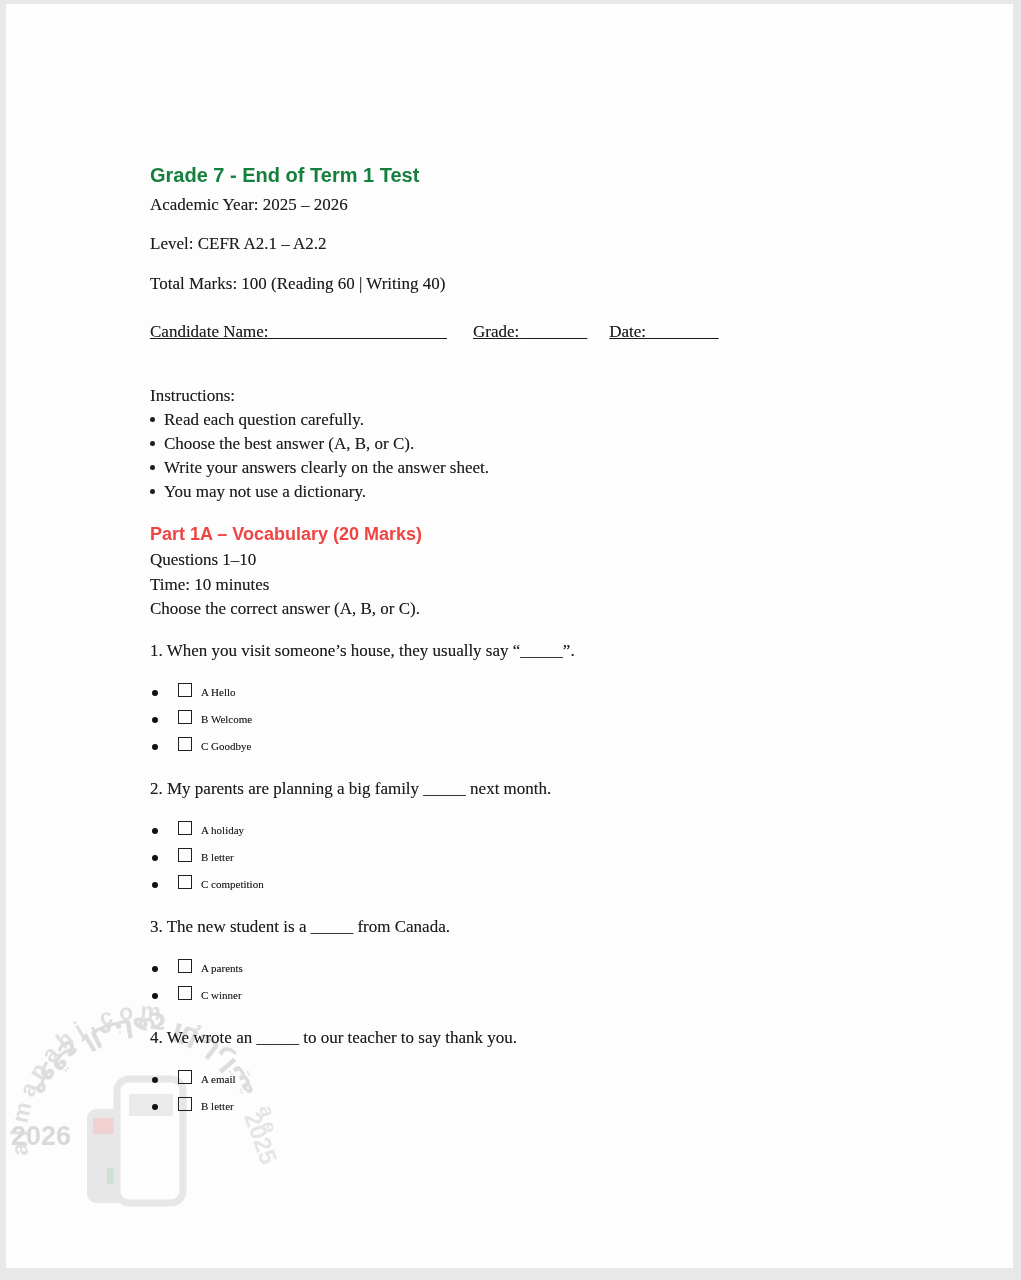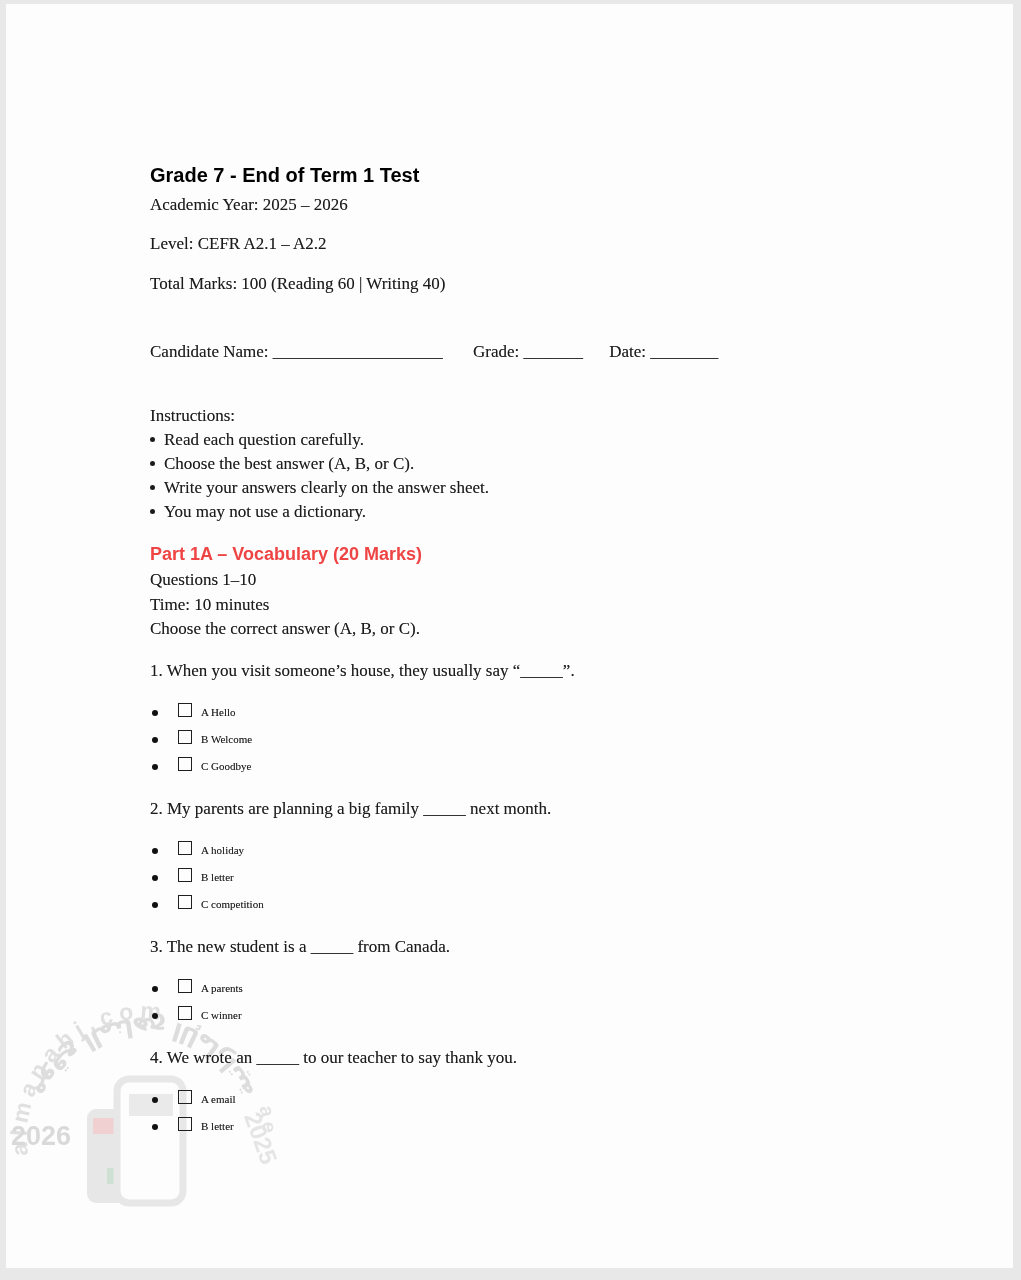--- a/index.html
+++ b/index.html
@@ -30,37 +30,37 @@
     padding:158px 110px 0 144px;
     color:#1c1c1c;
     text-shadow:0 0 .5px rgba(30,30,30,.45);
   }
   h1{
     margin:0;
     font-family:"Liberation Sans", sans-serif;
     font-weight:700;
     font-size:20px;
     line-height:26px;
-    color:#000000;
+    color:#15803d;
     text-shadow:none;
   }
   h2{
     margin:16px 0 0 0;
     font-family:"Liberation Sans", sans-serif;
     font-weight:700;
     font-size:18px;
     line-height:28px;
     color:#ef4444;
     text-shadow:none;
   }
   p{margin:0;font-size:17px;line-height:24px;}
   .p-acad{margin-top:5px;}
   .p-level{margin-top:15px;}
   .p-total{margin-top:16px;}
-  .p-cand{margin-top:44px;white-space:nowrap;}
+  .p-cand{margin-top:24px;white-space:nowrap;text-decoration:underline;}
   .p-cand .gap-grade{margin-left:26px;}
   .p-cand .gap-date{margin-left:22px;}
   .p-instr-head{margin-top:40px;}
   .instr-item{line-height:24px;}
   .ibullet{
     display:inline-block;width:5px;height:5px;border-radius:50%;
     background:#1c1c1c;margin-right:9px;vertical-align:3px;
   }
   .sub{line-height:24.5px;}
   .q{margin-top:17px;}

